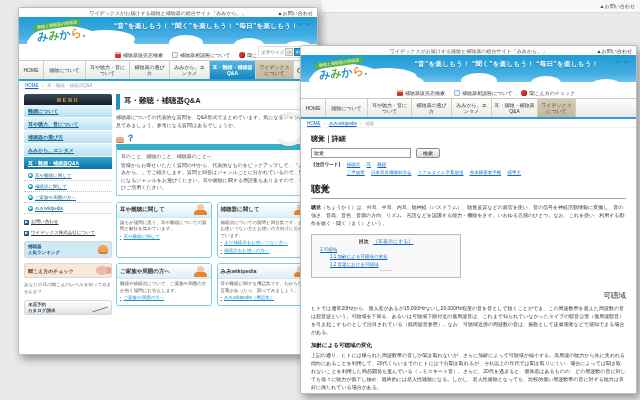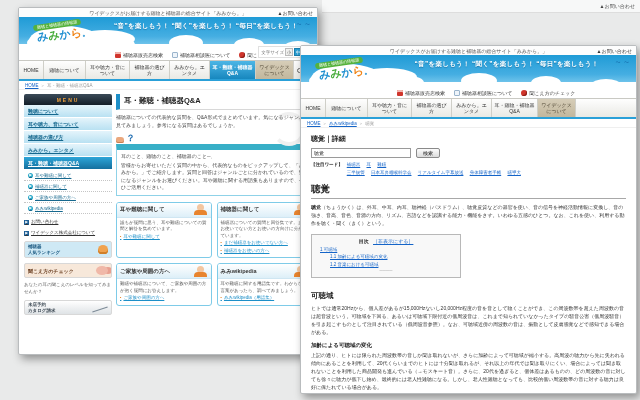--- a/index.html
+++ b/index.html
@@ -150,21 +150,21 @@
     padding-bottom:2px; margin:7px 0 4px; }
   .art-p { font-size:5px; line-height:1.6; color:#333; margin-bottom:5px; }
   .art-p b { color:#111; }
   .toc { display:inline-block; min-width:150px; border:1px solid #b8b8b8; background:#f8f8f8;
     padding:3px 8px 4px; margin:2px 0 7px; }
   .toc-top { text-align:center; font-size:5px; margin-bottom:2px; color:#222; }
   .toc-top .tg { color:#1464c8; text-decoration:underline; margin-left:3px; }
   .toc a { display:block; color:#1464c8; text-decoration:underline; font-size:4.5px; line-height:1.6; }
   .toc .ind { margin-left:10px; }
   .toc-dash { text-align:center; color:#999; font-size:4.5px; }
-  .sec-h2 { font-size:7.5px; font-weight:bold; color:#222; margin:6px 0 3px; }
+  .sec-h2 { font-size:7.5px; font-weight:normal; color:#222; margin:6px 0 3px;text-align:right; }
   .sec-h3 { font-size:5.5px; font-weight:bold; color:#222; margin:6px 0 2px; }
 </style>
 </head>
 <body>
 
 <div class="backdrop-bar">
   <span class="contact">▲お問い合わせ</span>
 </div>
 
 <div class="window" id="back-window">

